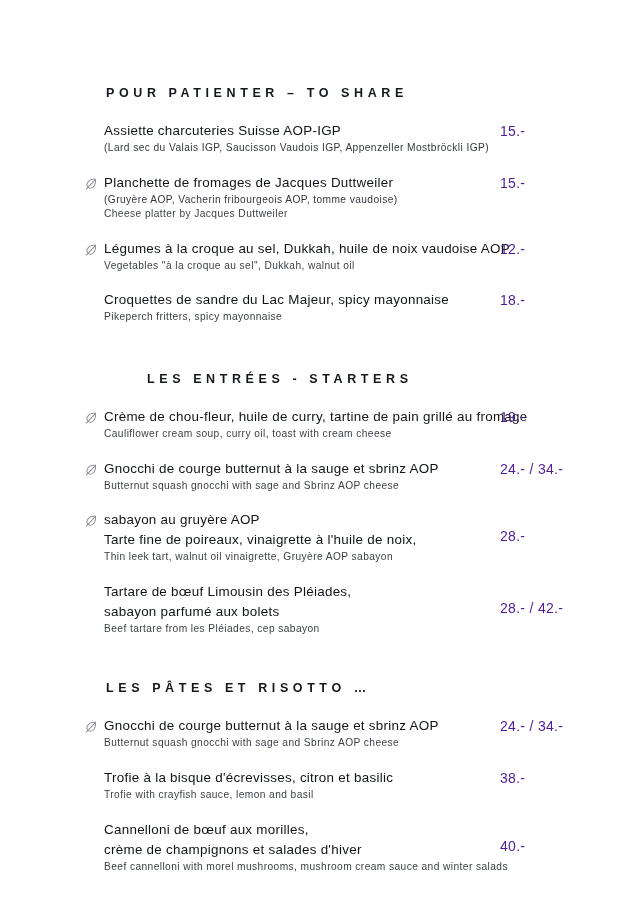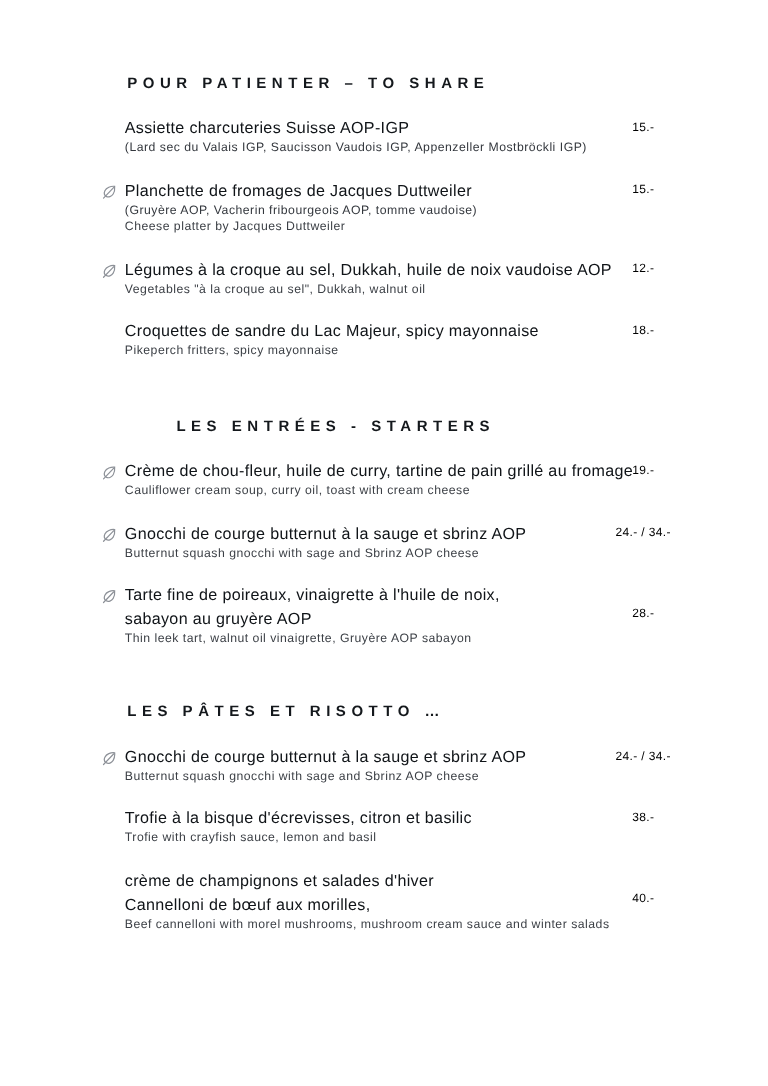--- a/index.html
+++ b/index.html
@@ -14,21 +14,21 @@
     font-family: "Liberation Sans", sans-serif;
     color: #1c1c1c;
     overflow: hidden;
     position: relative;
   }
 
   .page {
     position: relative;
     width: 640px;
     height: 771px;
-    padding: 62px 68px 0 104px;
+    padding: 86px 68px 0 104px;
   }
 
   
   .section-header {
     font-size: 12.5px;
     font-weight: 600;
     letter-spacing: 4.6px;
     color: #14181c;
     text-transform: uppercase;
     white-space: nowrap;
@@ -72,24 +72,24 @@
     letter-spacing: 0.42px;
     line-height: 14.6px;
     color: #3b3f45;
     white-space: nowrap;
   }
   .desc.paren { color: #33373d; }
 
   .price {
     flex: 0 0 auto;
     width: 72px;
-    text-align: center;
-    font-size: 10px;
+    text-align: left;
+    font-size: 14px;
     letter-spacing: 0.3px;
-    color: #000000;
+    color: #4c1d95;
     line-height: 20px;
     white-space: nowrap;
   }
   
   .price.on-line2 { margin-top: 16px; }
 
   
   .veg-marker {
     position: absolute;
     left: -20px;
@@ -195,25 +195,35 @@
           </article>
           <article class="item">
             <span class="veg-marker">
               <svg viewBox="0 0 16 16" fill="none" stroke="currentColor" stroke-width="1.15" stroke-linecap="round">
                 <path d="M13.2 2.6C9.4 2.2 5.3 3.9 3.9 6.8c-1 2.1-.3 4.4 1.3 5.4 2 1.2 5 .2 6.6-2.3 1.3-2.1 1.6-5 1.4-7.3z"></path>
                 <path d="M2.6 13.8L12.4 3.6"></path>
               </svg>
             </span>
             <div class="item-row">
               <div class="item-titles">
+                <div class="title-line">sabayon au gruyère AOP</div>
                 <div class="title-line">Tarte fine de poireaux, vinaigrette à l'huile de noix,</div>
-                <div class="title-line">sabayon au gruyère AOP</div>
                 <div class="desc">Thin leek tart, walnut oil vinaigrette, Gruyère AOP sabayon</div>
               </div>
               <div class="price on-line2">28.-</div>
+            </div>
+          </article>
+          <article class="item">
+            <div class="item-row">
+              <div class="item-titles">
+                <div class="title-line">Tartare de bœuf Limousin des Pléiades,</div>
+                <div class="title-line">sabayon parfumé aux bolets</div>
+                <div class="desc">Beef tartare from les Pléiades, cep sabayon</div>
+              </div>
+              <div class="price on-line2">28.- / 42.-</div>
             </div>
           </article>
         </div>
       </section>
       <section>
         <h2 class="section-header section-3">LES PÂTES ET RISOTTO …</h2>
         <div class="items">
           <article class="item">
             <span class="veg-marker">
               <svg viewBox="0 0 16 16" fill="none" stroke="currentColor" stroke-width="1.15" stroke-linecap="round">
@@ -234,22 +244,22 @@
               <div class="item-titles">
                 <div class="title-line">Trofie à la bisque d'écrevisses, citron et basilic</div>
                 <div class="desc">Trofie with crayfish sauce, lemon and basil</div>
               </div>
               <div class="price">38.-</div>
             </div>
           </article>
           <article class="item">
             <div class="item-row">
               <div class="item-titles">
+                <div class="title-line">Cannelloni de bœuf aux morilles,</div>
                 <div class="title-line">crème de champignons et salades d'hiver</div>
-                <div class="title-line">Cannelloni de bœuf aux morilles,</div>
                 <div class="desc">Beef cannelloni with morel mushrooms, mushroom cream sauce and winter salads</div>
               </div>
               <div class="price on-line2">40.-</div>
             </div>
           </article>
         </div>
       </section>
     </div>
 
 </div>

